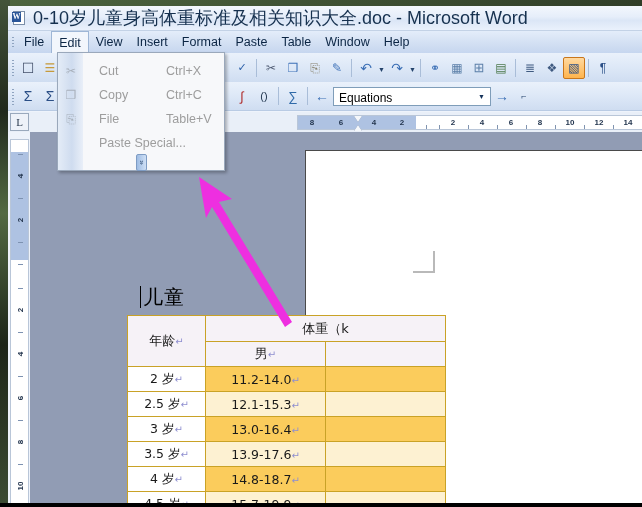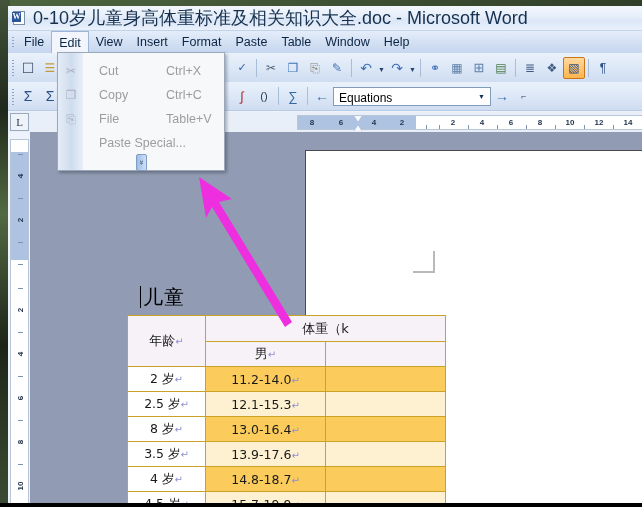--- a/index.html
+++ b/index.html
@@ -506,21 +506,21 @@
         <td class="c1" style="background:#fff"><span>2 岁</span><span class="pilcrow">↵</span></td>
         <td class="c2 odd"><span>11.2-14.0</span><span class="pilcrow">↵</span></td>
         <td class="c3 odd"></td>
       </tr>
       <tr>
         <td class="c1" style="background:#fff"><span>2.5 岁</span><span class="pilcrow">↵</span></td>
         <td class="c2 even"><span>12.1-15.3</span><span class="pilcrow">↵</span></td>
         <td class="c3 even"></td>
       </tr>
       <tr>
-        <td class="c1" style="background:#fff"><span>8 岁</span><span class="pilcrow">↵</span></td>
+        <td class="c1" style="background:#fff"><span>3 岁</span><span class="pilcrow">↵</span></td>
         <td class="c2 odd"><span>13.0-16.4</span><span class="pilcrow">↵</span></td>
         <td class="c3 odd"></td>
       </tr>
       <tr>
         <td class="c1" style="background:#fff"><span>3.5 岁</span><span class="pilcrow">↵</span></td>
         <td class="c2 even"><span>13.9-17.6</span><span class="pilcrow">↵</span></td>
         <td class="c3 even"></td>
       </tr>
       <tr>
         <td class="c1" style="background:#fff"><span>4 岁</span><span class="pilcrow">↵</span></td>

